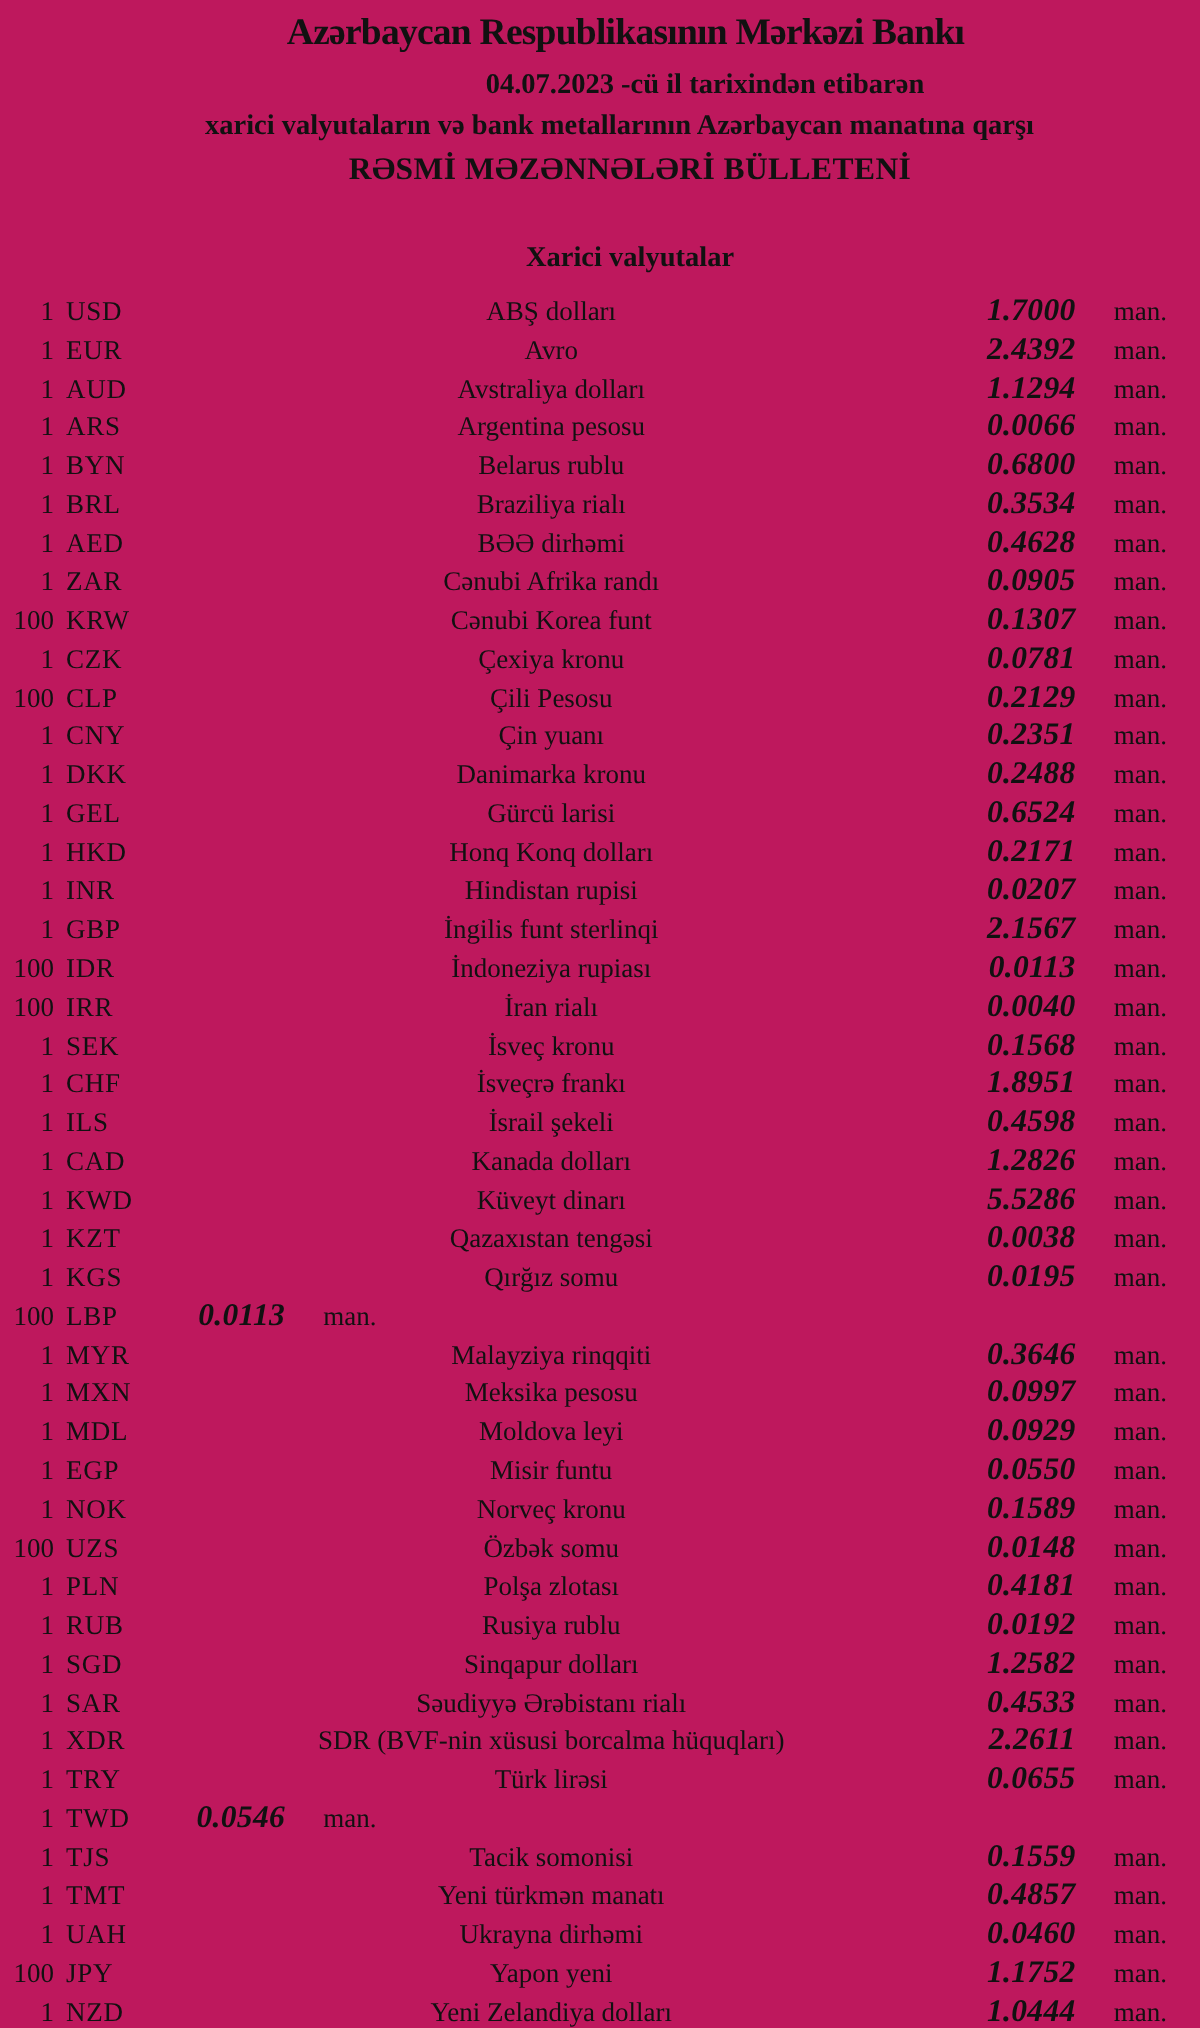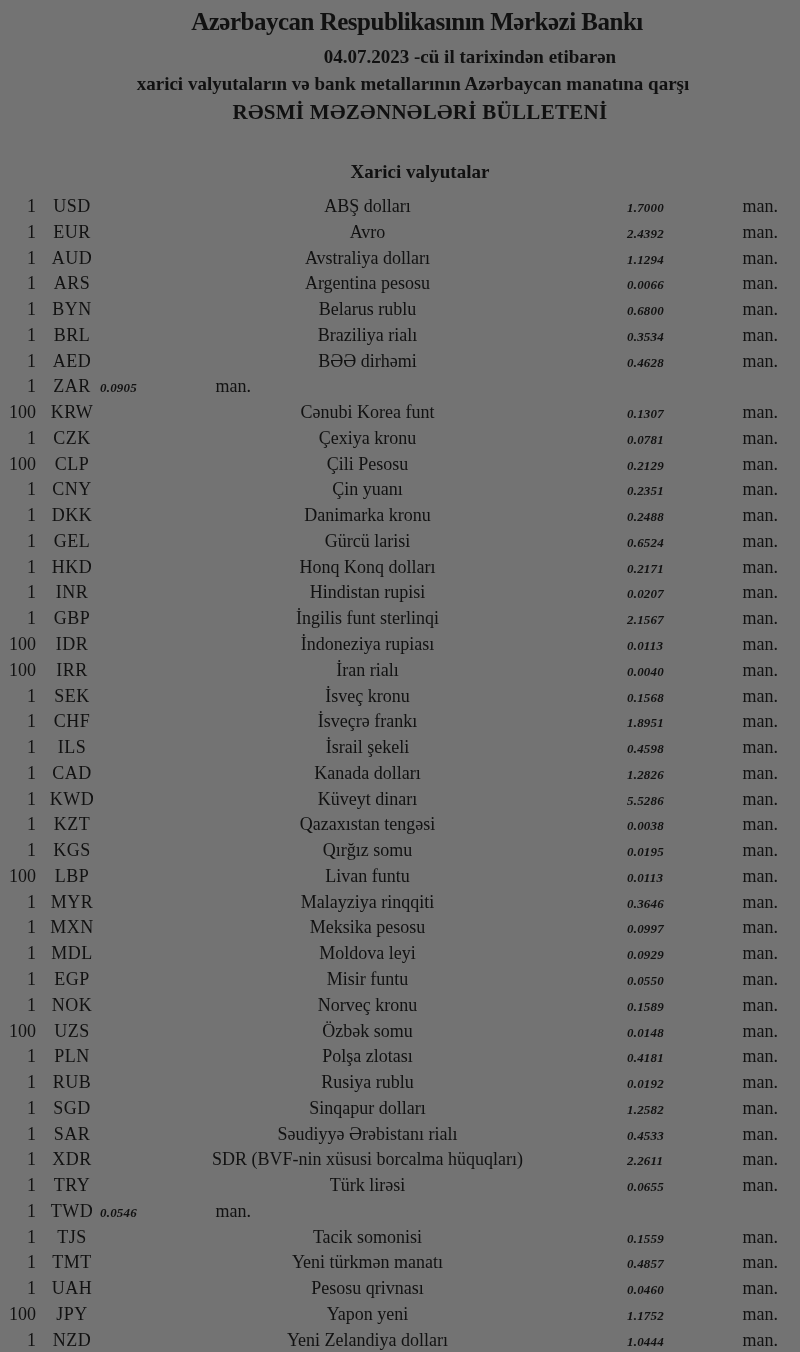--- a/index.html
+++ b/index.html
@@ -4,21 +4,21 @@
 <style>
   html, body {
     margin: 0;
     padding: 0;
     background: #ffffff;
   }
   .page {
     position: relative;
     width: 800px;
     height: 1352px;
-    background: #737373;
+    background: #be185d;
     color: #111111;
     font-family: "Liberation Serif", "DejaVu Serif", serif;
     overflow: hidden;
   }
   .hline {
     position: absolute;
     width: 800px;
     text-align: center;
     font-weight: bold;
     white-space: nowrap;
@@ -64,37 +64,37 @@
     font-size: 18px;
   }
   .qty {
     width: 36px;
     text-align: right;
     flex: none;
   }
   .code {
     width: 56px;
     margin-left: 8px;
-    text-align: center;
     flex: none;
     letter-spacing: 0.5px;
   }
   .name {
     flex: 1;
     margin-left: 8px;
     text-align: center;
     white-space: nowrap;
     overflow: hidden;
   }
   .rate {
     width: 90px;
+    text-align: right;
     flex: none;
     font-weight: bold;
     font-style: italic;
-    font-size: 13px;
+    font-size: 21px;
     letter-spacing: 0.2px;
   }
   .unit {
     width: 50px;
     padding-left: 11px;
     text-align: right;
     flex: none;
   }
 </style>
 </head>
@@ -158,20 +158,21 @@
       <div class="row">
       <span class="qty">1</span>
       <span class="code">AED</span>
       <span class="name">BƏƏ dirhəmi</span>
       <span class="rate">0.4628</span>
       <span class="unit">man.</span>
     </div>
       <div class="row">
       <span class="qty">1</span>
       <span class="code">ZAR</span>
+      <span class="name">Cənubi Afrika randı</span>
       <span class="rate">0.0905</span>
       <span class="unit">man.</span>
     </div>
       <div class="row">
       <span class="qty">100</span>
       <span class="code">KRW</span>
       <span class="name">Cənubi Korea funt</span>
       <span class="rate">0.1307</span>
       <span class="unit">man.</span>
     </div>
@@ -290,21 +291,20 @@
       <div class="row">
       <span class="qty">1</span>
       <span class="code">KGS</span>
       <span class="name">Qırğız somu</span>
       <span class="rate">0.0195</span>
       <span class="unit">man.</span>
     </div>
       <div class="row">
       <span class="qty">100</span>
       <span class="code">LBP</span>
-      <span class="name">Livan funtu</span>
       <span class="rate">0.0113</span>
       <span class="unit">man.</span>
     </div>
       <div class="row">
       <span class="qty">1</span>
       <span class="code">MYR</span>
       <span class="name">Malayziya rinqqiti</span>
       <span class="rate">0.3646</span>
       <span class="unit">man.</span>
     </div>
@@ -401,21 +401,21 @@
       <div class="row">
       <span class="qty">1</span>
       <span class="code">TMT</span>
       <span class="name">Yeni türkmən manatı</span>
       <span class="rate">0.4857</span>
       <span class="unit">man.</span>
     </div>
       <div class="row">
       <span class="qty">1</span>
       <span class="code">UAH</span>
-      <span class="name">Pesosu qrivnası</span>
+      <span class="name">Ukrayna dirhəmi</span>
       <span class="rate">0.0460</span>
       <span class="unit">man.</span>
     </div>
       <div class="row">
       <span class="qty">100</span>
       <span class="code">JPY</span>
       <span class="name">Yapon yeni</span>
       <span class="rate">1.1752</span>
       <span class="unit">man.</span>
     </div>

